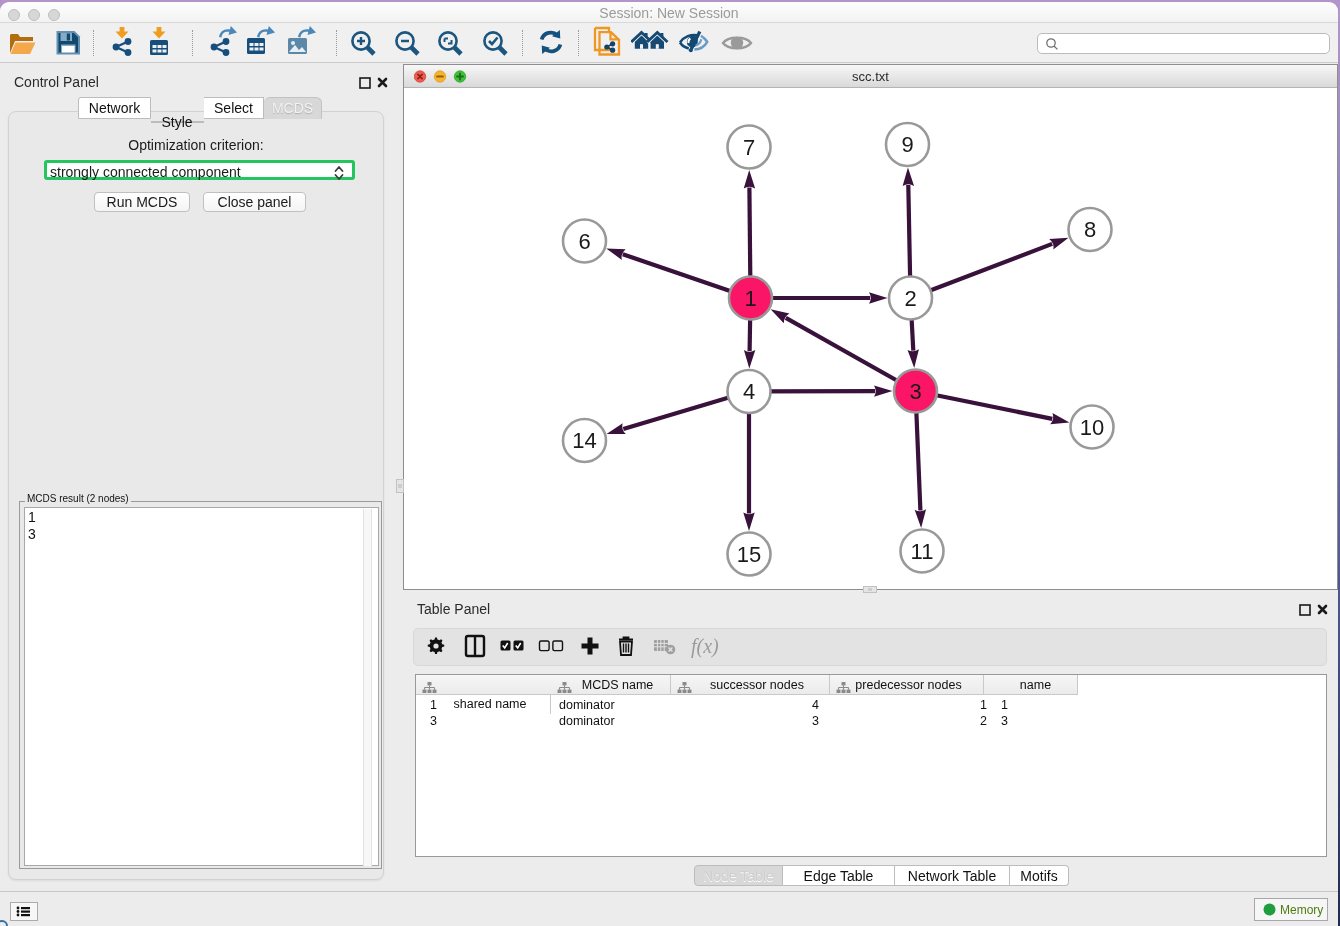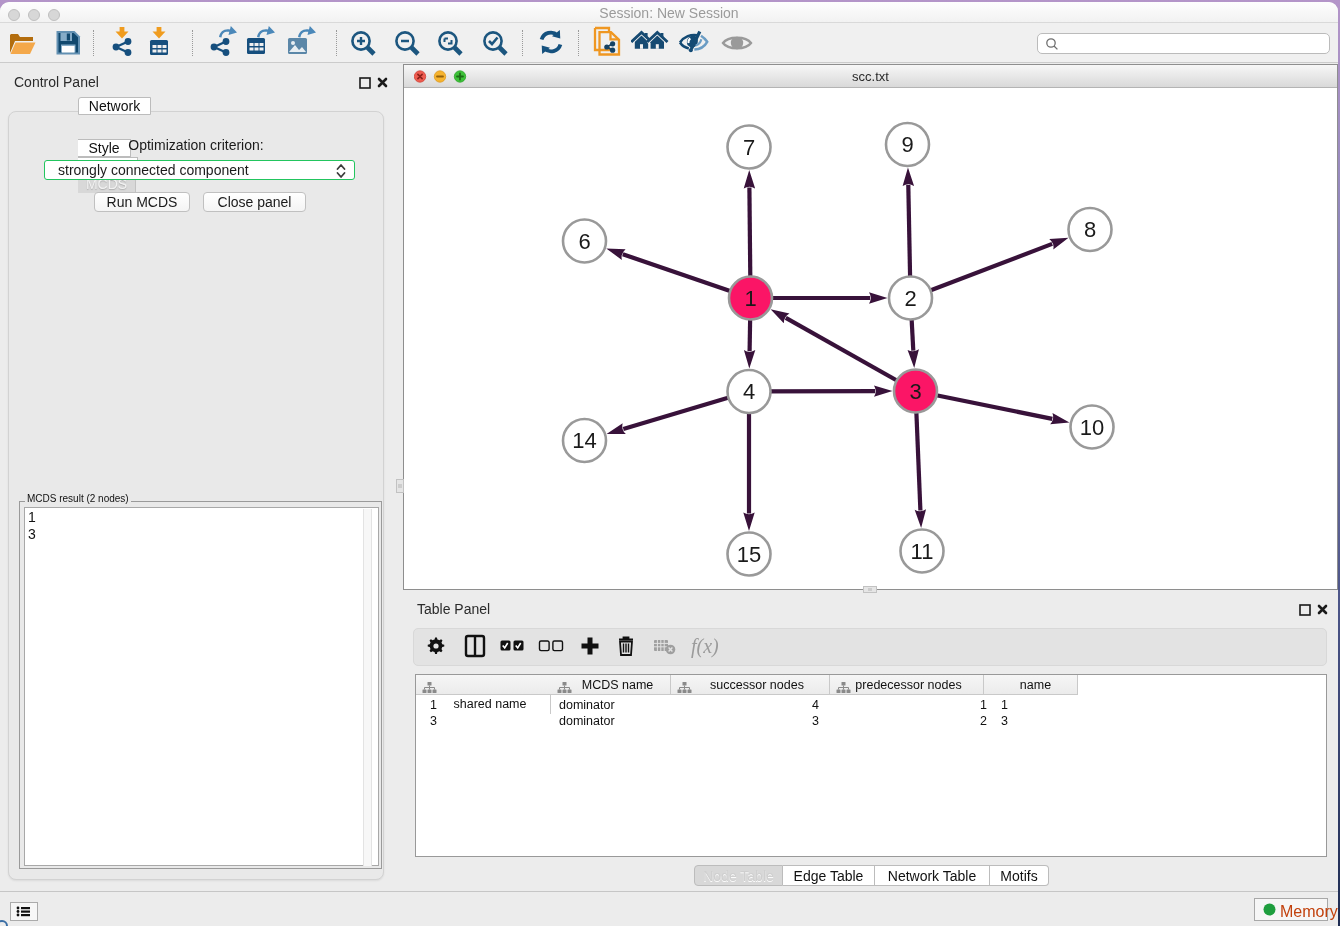--- a/index.html
+++ b/index.html
@@ -12,26 +12,26 @@
 .tl { position:absolute; top:7px; width:12px; height:12px; border-radius:50%; background:#d7d7d7; border:1px solid #bfbfbf; }
 
 .toolbar { position:absolute; left:0; top:21px; width:100%; height:40px; background:#f0f0f0; border-bottom:1px solid #cbcbcb; }
 .tbi { position:absolute; top:0; }
 .tsep { position:absolute; top:7px; height:26px; width:0; border-left:1px dotted #9a9a9a; }
 .searchbox { position:absolute; left:1037px; top:10px; width:293px; height:21px; background:#fff; border:1px solid #bbb; border-radius:5px; }
 
 .cpanel { position:absolute; left:0; top:62px; width:392px; height:829px; background:#ececec; }
 .ptitle { position:absolute; font-size:14px; color:#2b2b2b; }
 .cp-body { position:absolute; left:8px; top:47px; width:376px; height:769px; background:#e9e9e9; border:1px solid #d2d2d2; border-radius:8px; box-shadow:0 1px 2px rgba(0,0,0,0.08); }
-.tabs { position:absolute; left:78px; top:33px; height:22px; display:flex; font-size:14px;flex-direction:column; }
+.tabs { position:absolute; left:78px; top:33px; height:22px; display:flex; font-size:14px; }
 .tab { border:1px solid #bcbcbc; border-left:none; background:#fff; color:#111; display:flex; align-items:center; justify-content:center; }
 .tab.first { border-left:1px solid #bcbcbc; border-radius:3px 0 0 0; }
 .tab.sel { background:#d8d8d8; color:#f2f2f2; text-shadow:0 1px 1px rgba(140,140,140,0.55); border-radius:6px 6px 0 0; border-color:#c2c2c2; border-bottom-color:#d8d8d8; }
 .optlabel { position:absolute; left:0; top:73px; width:100%; text-align:center; font-size:14px; color:#1a1a1a; }
-.selectbox { position:absolute; left:44px; top:96px; width:311px; height:20px; background:#fff; border:1px solid #22c55e; border-radius:3px; font-size:14px; color:#1a1a1a; line-height:18px; padding-left:13px; }
+.selectbox { position:absolute; left:44px; top:96px; width:311px; height:20px; background:#fff; border:3px solid #22c55e; border-radius:3px; font-size:14px; color:#1a1a1a; line-height:18px; padding-left:3px; }
 .btn { position:absolute; height:20px; background:linear-gradient(#fff,#f4f4f4); border:1px solid #c0c0c0; border-radius:4px; font-size:14px; color:#1a1a1a; text-align:center; line-height:19px; }
 .fieldset { position:absolute; left:19px; top:437px; width:363px; height:368px; border:1px solid #9a9a9a; }
 .fieldset .legend { position:absolute; left:5px; top:-9px; background:#e9e9e9; font-size:10px; color:#111; padding:0 2px; }
 .resultbox { position:absolute; left:4px; top:5px; width:355px; height:359px; background:#fff; border:1px solid #a8a8a8; font-size:14px; color:#111; padding:1px 0 0 3px; line-height:17px; }
 .rscroll { position:absolute; right:6px; top:1px; width:9px; height:357px; background:#f7f7f7; border-left:1px solid #e3e3e3; border-right:1px solid #e3e3e3; }
 
 .netwin { position:absolute; left:403px; top:62px; width:935px; height:526px; border:1px solid #8e8e8e; background:#fff; }
 .nettitle { position:absolute; left:0; top:0; width:100%; height:23px; background:linear-gradient(#f7f7f7,#d9d9d9); border-bottom:1px solid #b4b4b4; }
 .nettitle .t { position:absolute; width:100%; text-align:center; top:4px; font-size:13px; color:#2a2a2a; }
 
@@ -43,21 +43,21 @@
 .td { position:absolute; font-size:12.5px; color:#111; }
 .hicon { position:absolute; top:3px; }
 .btabs { position:absolute; left:302px; top:275px; height:21px; display:flex; font-size:14px; }
 .btab { border:1px solid #bcbcbc; border-left:none; background:#fff; color:#111; display:flex; align-items:center; justify-content:center; }
 .btab.first { border-left:1px solid #bcbcbc; border-radius:4px 0 0 4px; }
 .btab.last { border-radius:0 4px 4px 0; }
 .btab.sel { background:#d8d8d8; color:#cfcfcf; text-shadow:0 1px 0 rgba(255,255,255,0.9); border-radius:4px 0 0 4px; }
 
 .statusbar { position:absolute; left:0; top:889px; width:1338px; height:33px; background:#ececec; border-top:1px solid #c6c6c6; }
 .listbtn { position:absolute; left:10px; top:10px; width:28px; height:19px; background:#f7f7f7; border:1px solid #ababab; }
-.membtn { position:absolute; left:1254px; top:6px; width:74px; height:23px; background:#f6f6f6; border:1px solid #a8a8a8; font-size:16px; color:#c2410c;padding-left:34px; }
+.membtn { position:absolute; left:1254px; top:6px; width:74px; height:23px; background:#f6f6f6; border:1px solid #a8a8a8; font-size:12px; color:#4d7c0f;padding-left:34px; }
 </style>
 </head>
 <body>
 <div class="app">
 
   <div class="titlebar">
     <div class="title">Session: New Session</div>
     <div class="tl" style="left:8px;"></div>
     <div class="tl" style="left:28px;"></div>
     <div class="tl" style="left:48px;"></div>
@@ -401,21 +401,21 @@
         <div class="td" style="left:585px; top:23px;">1</div>
         <div class="td" style="left:14px; top:39px;">3</div>
         <div class="td" style="left:143px; top:39px;">dominator</div>
         <div class="td" style="left:255px; top:39px; width:148px; text-align:right;">3</div>
         <div class="td" style="left:414px; top:39px; width:157px; text-align:right;">2</div>
         <div class="td" style="left:585px; top:39px;">3</div>
       </div>
     </div>
     <div class="btabs">
       <div class="btab sel first" style="width:89px;">Node Table</div>
-      <div class="btab" style="width:92px;">Edge Table</div>
+      <div class="btab" style="width:112px;">Edge Table</div>
       <div class="btab" style="width:115px;">Network Table</div>
       <div class="btab last" style="width:59px;">Motifs</div>
     </div>
   </div>
 
   <svg style="position:absolute; left:396px; top:477px;" width="8" height="14" viewBox="0 0 8 14">
       <rect x="0.5" y="0.5" width="7" height="13" fill="#e5e5e5" stroke="#c2c2c2" stroke-width="1"></rect>
       <rect x="2" y="5" width="4" height="4" fill="#cdcdcd"></rect>
     </svg>
   <svg style="position:absolute; left:863px; top:584px;" width="14" height="7" viewBox="0 0 14 7">

